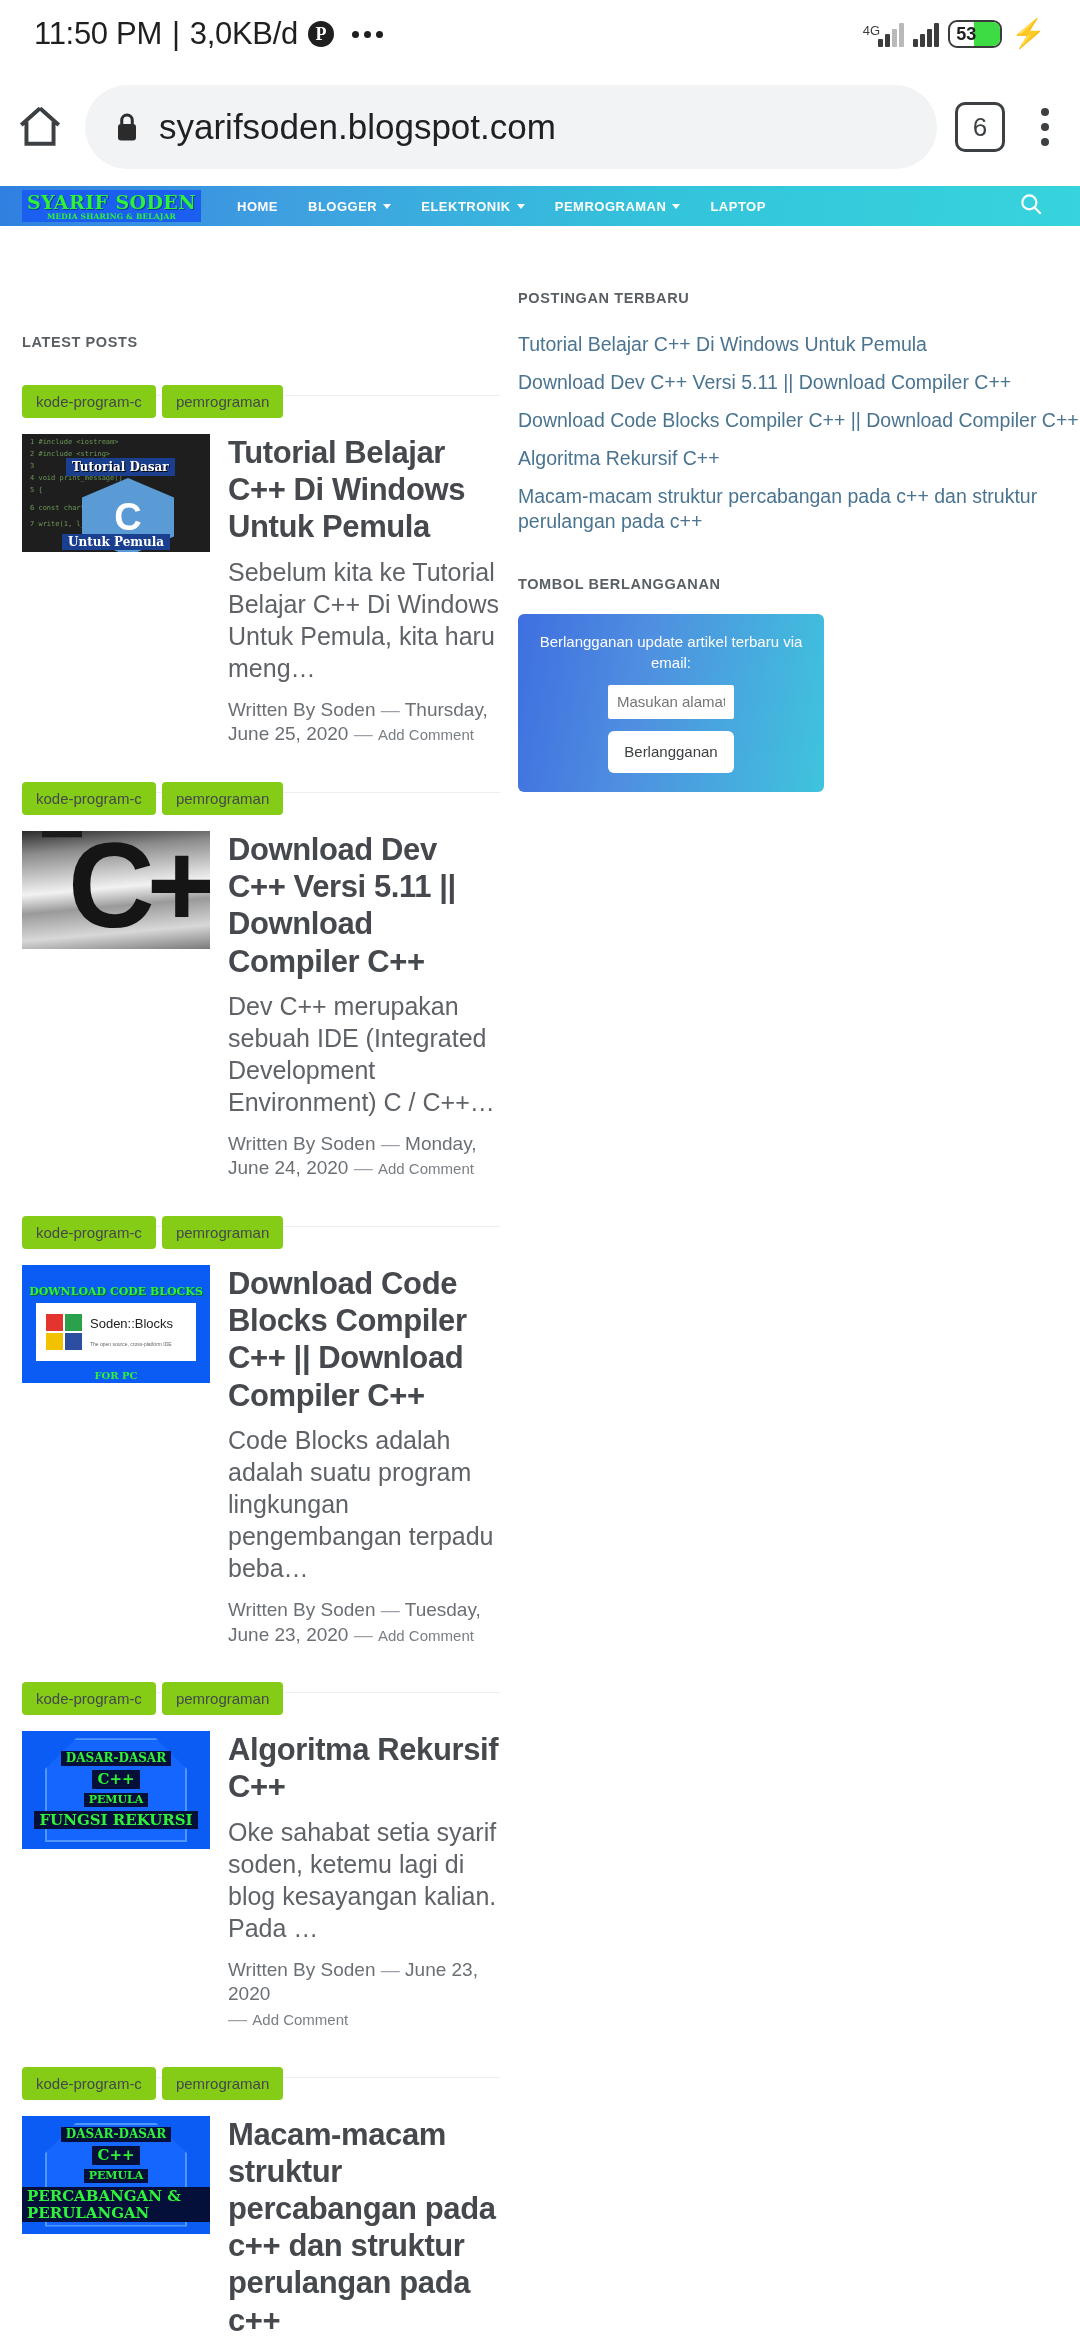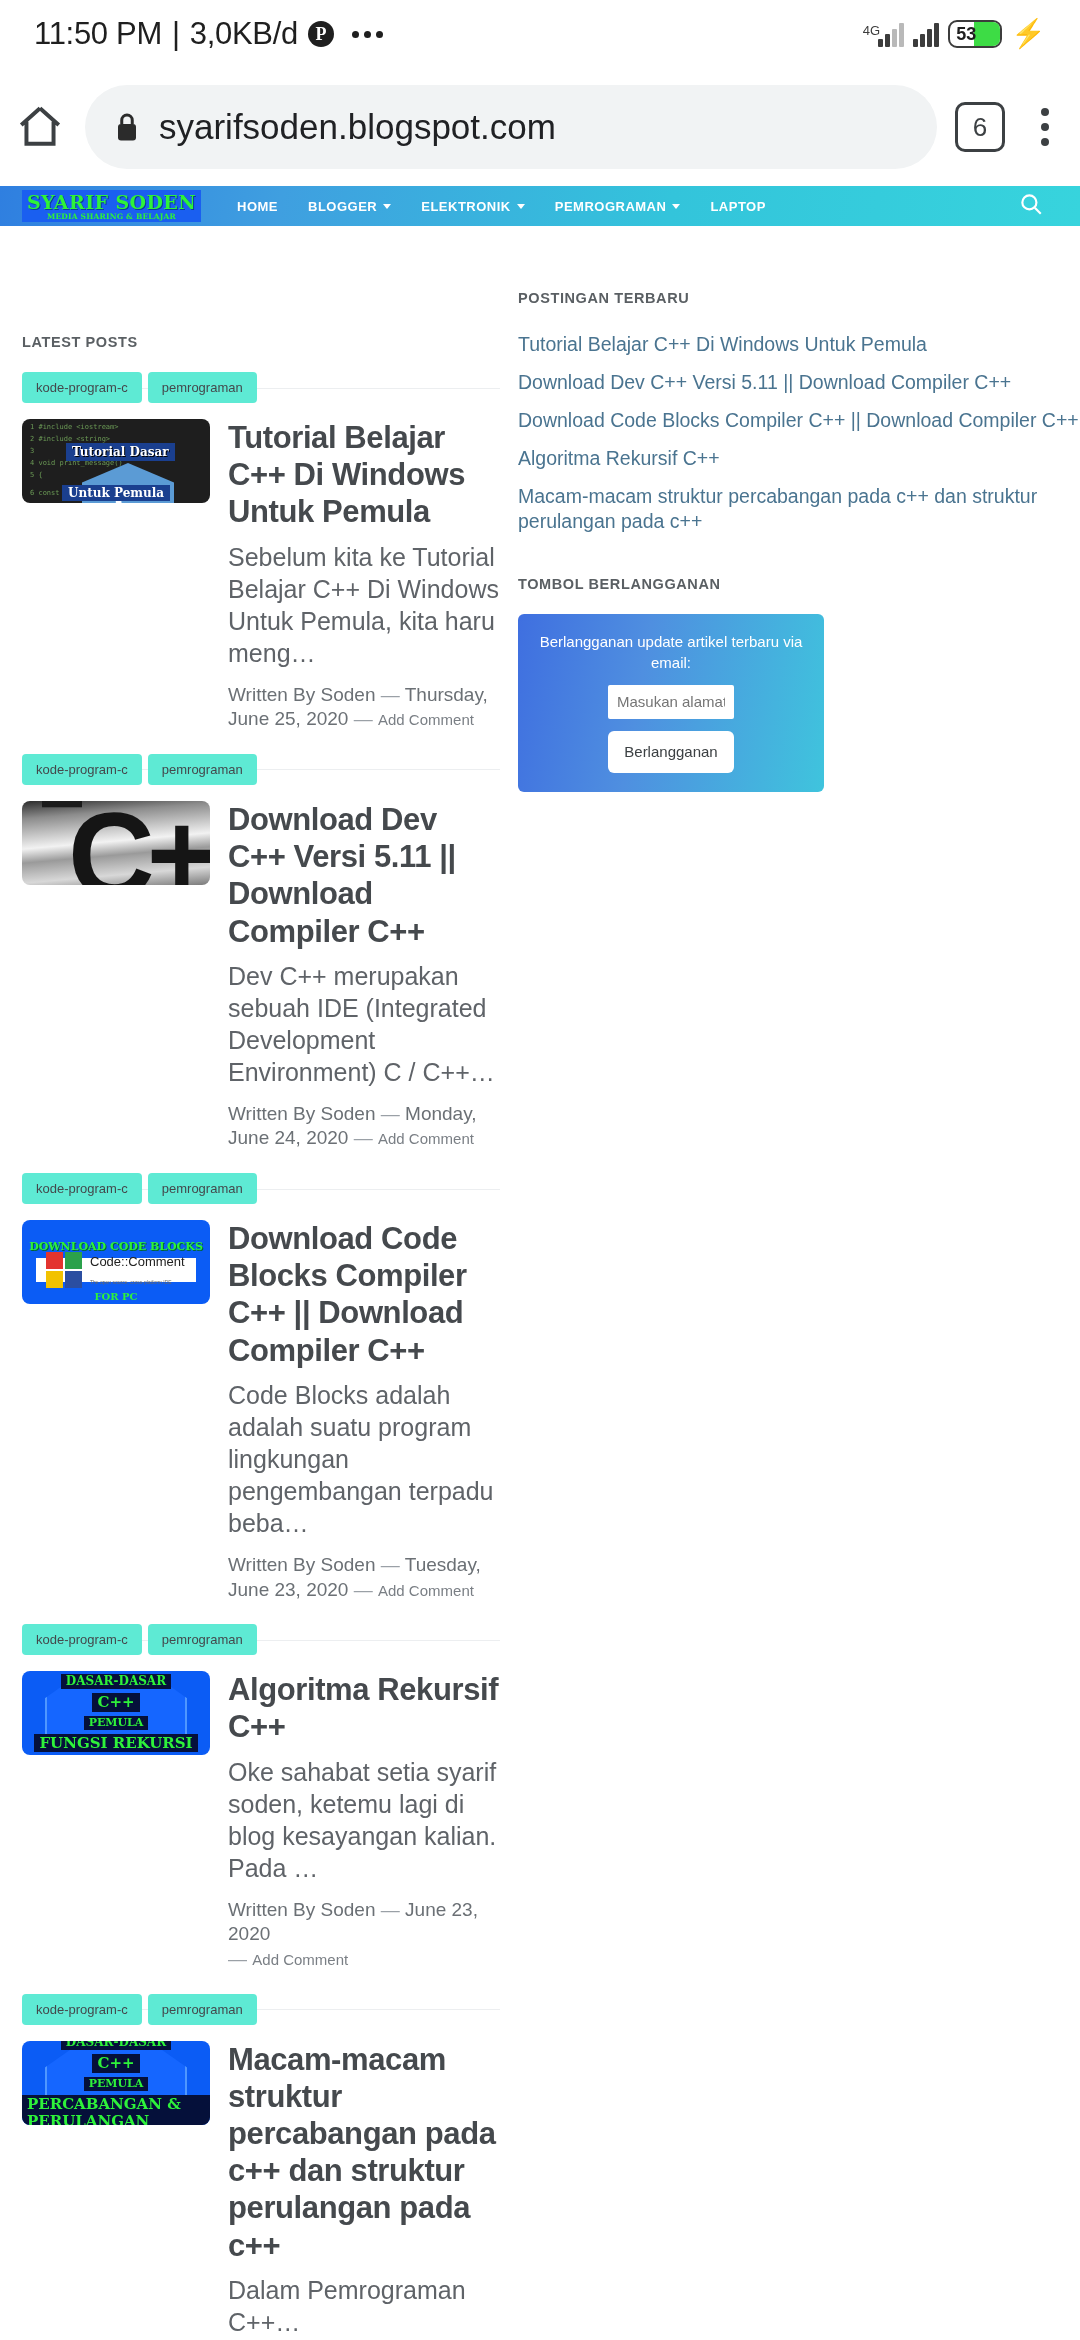--- a/index.html
+++ b/index.html
@@ -117,25 +117,25 @@
 
   
   .post { padding-bottom: 4px; }
   .tags { display: flex; gap: 6px; align-items: center; position: relative; }
   .tags::after {
     content:""; position:absolute; left:0; right:0; top:50%; height:1px;
     background:#eceef0; z-index:0;
   }
   .tag {
     position: relative; z-index: 1;
-    background: #5eead4; color: #44484c; font-size: 13px;
-    padding: 8px 14px; border-radius: 4px; white-space: nowrap;
+    background: #84cc16; color: #44484c; font-size: 15px;
+    padding: 8px 14px; border-radius: 4px; white-space: nowrap; margin-top: 13px;
   }
   .post-body { display: flex; gap: 18px; margin-top: 16px; }
-  .thumb { width: 188px; height: 84px; flex: none; border-radius: 8px; overflow: hidden; position: relative; }
+  .thumb { width: 188px; height: 118px; flex: none; border-radius: 0; overflow: hidden; position: relative; }
   .post-main { flex: 1; min-width: 0; }
   .post-title {
     font-size: 31px; line-height: 1.2; font-weight: 700; color: #45494d;
     letter-spacing: -0.4px;
   }
   .post-excerpt {
     font-size: 25px; line-height: 1.28; color: #5f6368; margin-top: 10px;
   }
   .post-meta {
     font-size: 19px; color: #6b7075; margin-top: 14px; line-height: 1.3;
@@ -391,21 +391,21 @@
           <div class="th-cb">
             <span class="t1">DOWNLOAD CODE BLOCKS</span>
             <span class="card">
               <span class="cubes">
                   <b></b>
                   <b></b>
                   <b></b>
                   <b></b>
                 </span>
               <span>
-                <span class="cbname">Code::Comment</span><br>
+                <span class="cbname">Soden::Blocks</span><br>
                 <span class="cbsub">The open source, cross-platform IDE</span>
               </span>
             </span>
             <span class="t2">FOR PC</span>
           </div>
         </div>
         <div class="post-main">
           <div class="post-title">Download Code Blocks Compiler C++ || Download Compiler C++</div>
           <div class="post-excerpt">Code Blocks adalah adalah suatu program lingkungan pengembangan terpadu beba…</div>
           <div class="post-meta">

